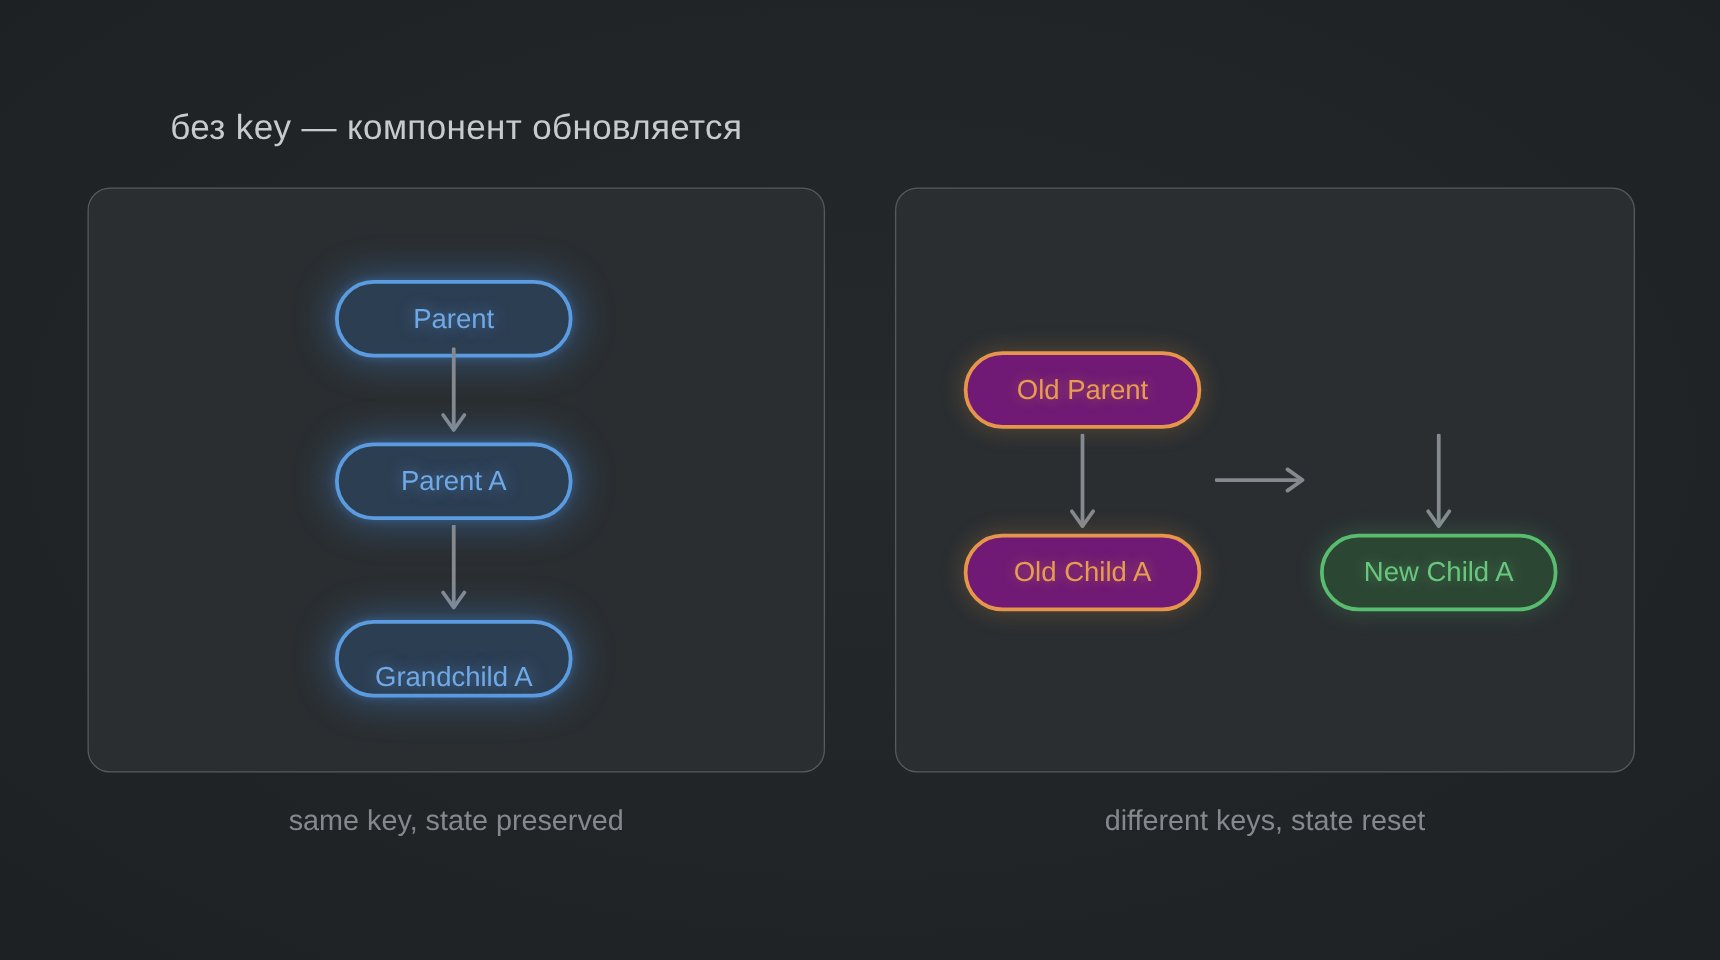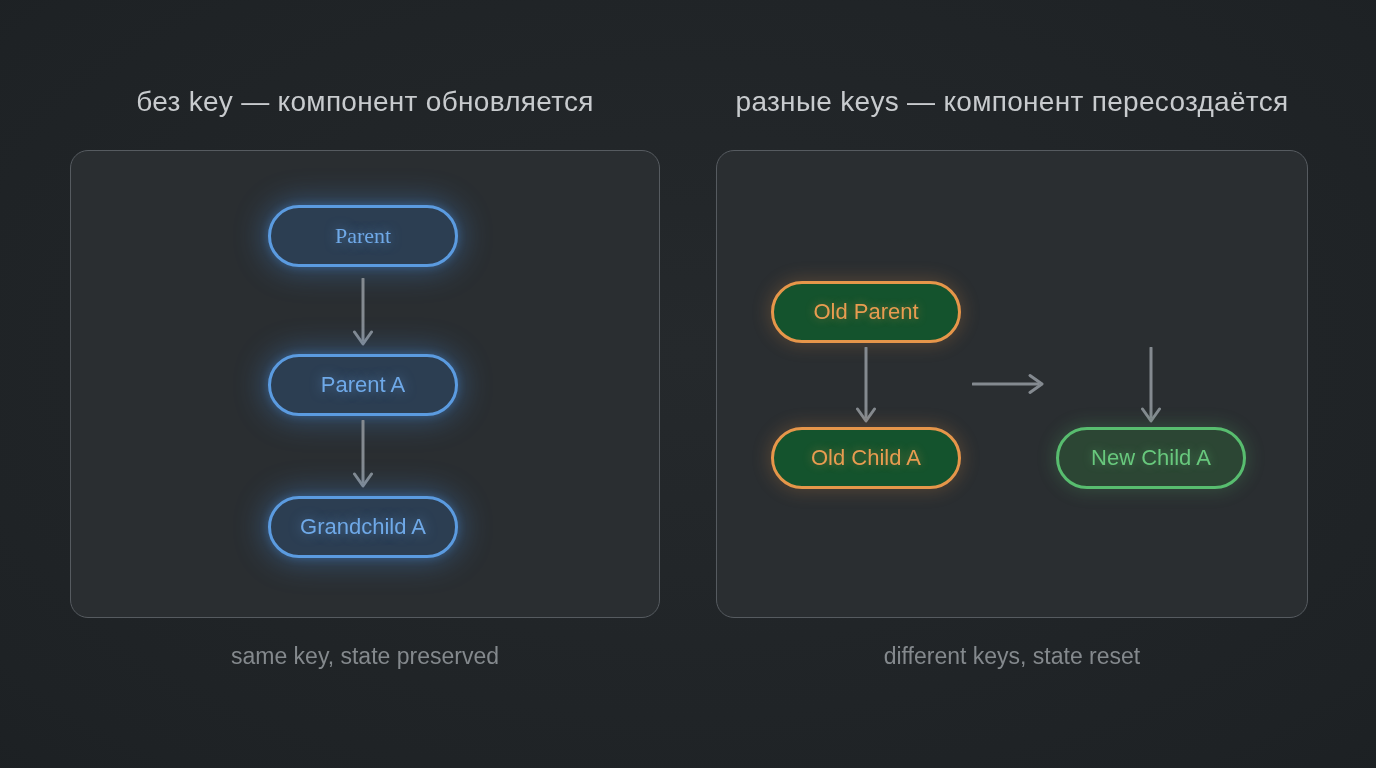--- a/index.html
+++ b/index.html
@@ -66,21 +66,21 @@
   .node.blue {
     border-color: #5b9be0;
     color: #6fa9e8;
     background: #2c3e52;
     box-shadow: 0 0 30px 4px rgba(74,144,226,0.38), 0 0 8px rgba(74,144,226,0.35);
     text-shadow: 0 0 12px rgba(110,170,235,0.55);
   }
   .node.orange {
     border-color: #e6964a;
     color: #e89c50;
-    background: #14532d;
+    background: #701a75;
     box-shadow: 0 0 18px 2px rgba(232,152,74,0.22);
     text-shadow: 0 0 10px rgba(232,156,80,0.45);
   }
   .node.green {
     border-color: #58bd6f;
     color: #68c87d;
     background: #2c4634;
     box-shadow: 0 0 18px 2px rgba(92,192,114,0.22);
     text-shadow: 0 0 10px rgba(104,200,125,0.45);
   }
@@ -88,42 +88,41 @@
   .arrow { position: absolute; }
   .arrow line, .arrow polyline {
     stroke: #848a90;
     stroke-width: 3;
     fill: none;
     stroke-linecap: round;
     stroke-linejoin: round;
   }
 
   
-  .pos-parent      { left: 197px; top: 54px; font-family: Liberation Serif, serif; }
+  .pos-parent      { left: 197px; top: 73px; }
   .pos-arrow-l1    { left: 280px; top: 127px; }
   .pos-child-a     { left: 197px; top: 203px; }
   .pos-arrow-l2    { left: 280px; top: 269px; }
-  .pos-grandchild  { left: 197px; top: 345px; }
+  .pos-grandchild  { left: 197px; top: 345px; align-items: flex-end; }
 
   
   .pos-old-parent  { left: 54px;  top: 130px; }
   .pos-new-parent  { left: 339px; top: 130px; }
   .pos-arrow-old   { left: 137px; top: 196px; }
   .pos-arrow-new   { left: 422px; top: 196px; }
   .pos-old-child   { left: 54px;  top: 276px; }
   .pos-new-child   { left: 339px; top: 276px; }
   .pos-arrow-h     { left: 255px; top: 221px; }
 </style>
 </head>
 <body>
 
 <div class="stage">
 
   <div class="col-title left">без key — компонент обновляется</div>
-  <div class="col-title right">разные keys — компонент пересоздаётся</div>
 
   <section class="panel left">
     <div class="node blue pos-parent">
       <span>Parent</span>
     </div>
 
     <svg class="arrow pos-arrow-l1" width="24" height="68" viewBox="0 0 24 68">
       <line x1="12" y1="1" x2="12" y2="62"></line>
       <polyline points="3.5,54 12,66 20.5,54"></polyline>
     </svg>

